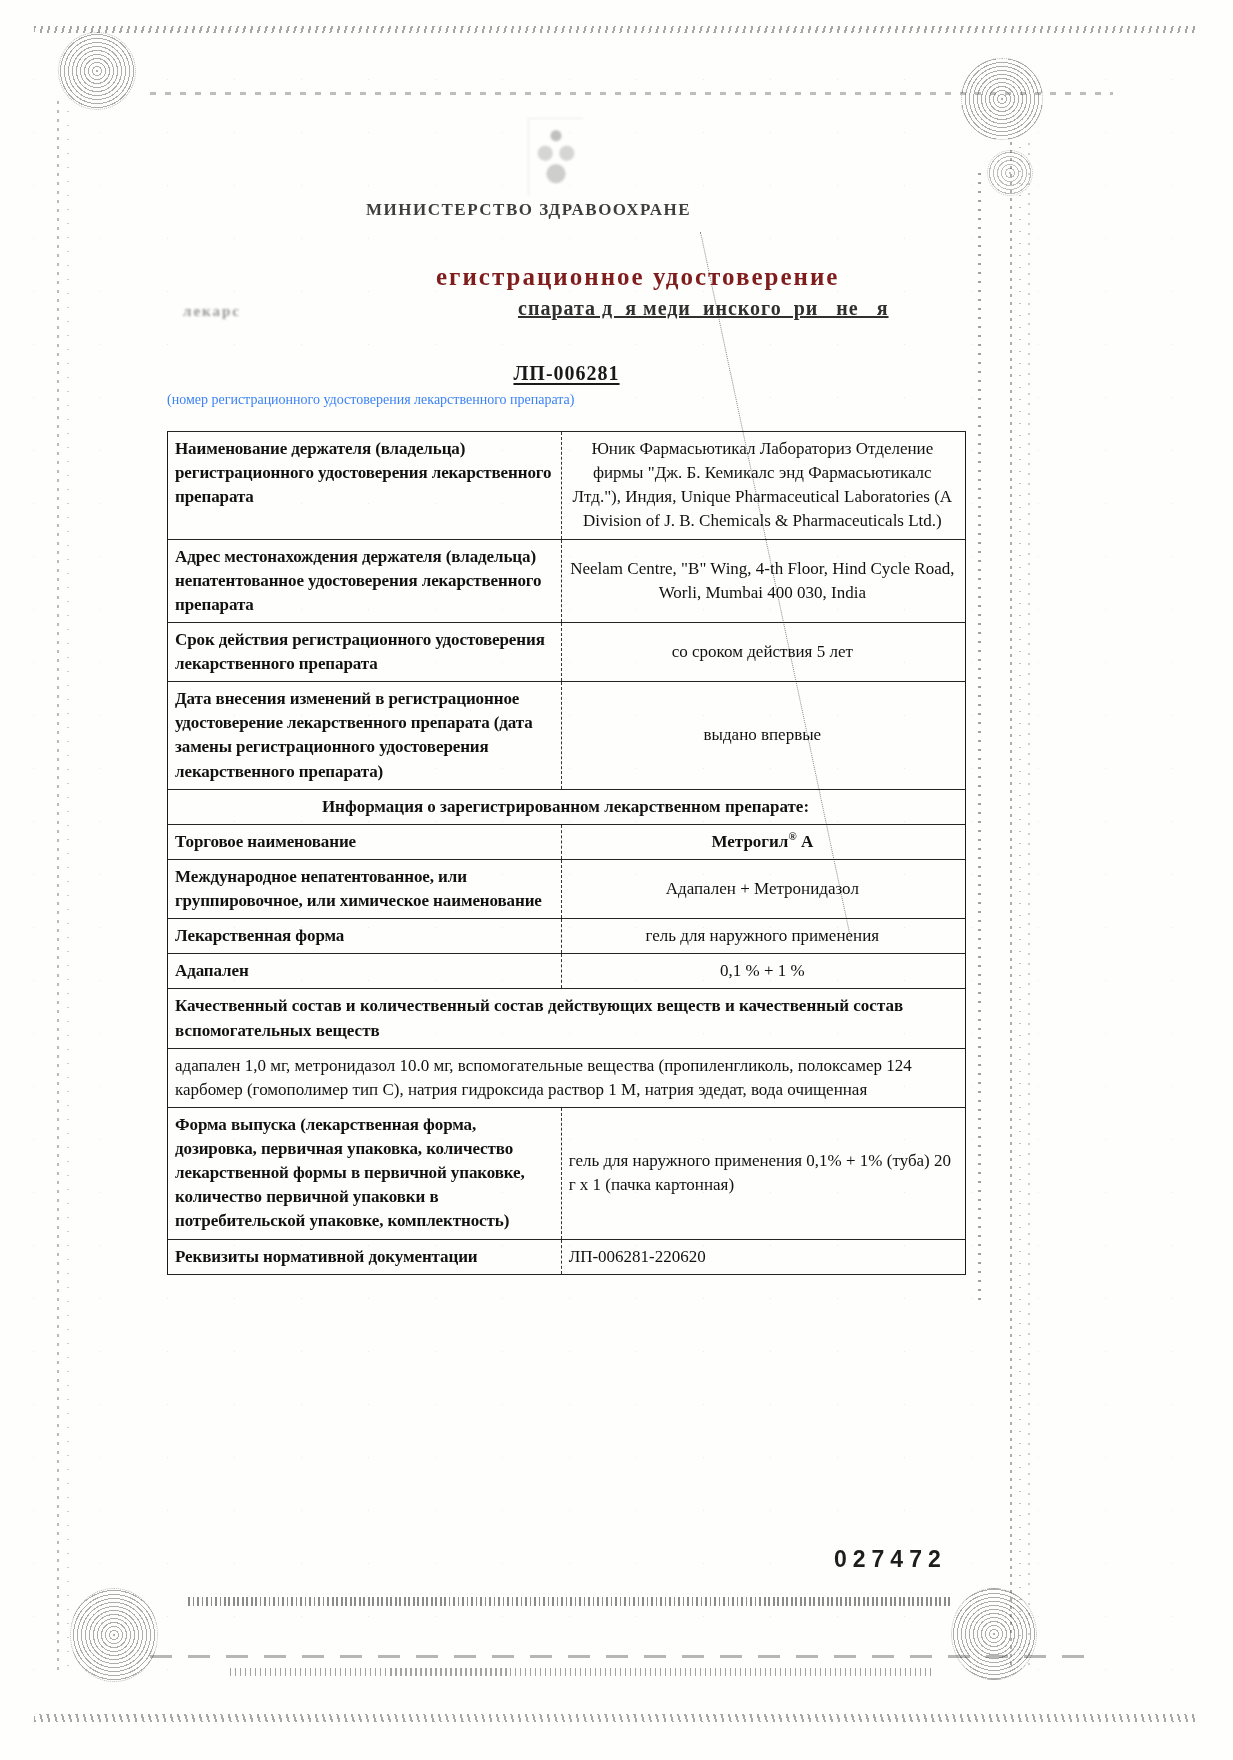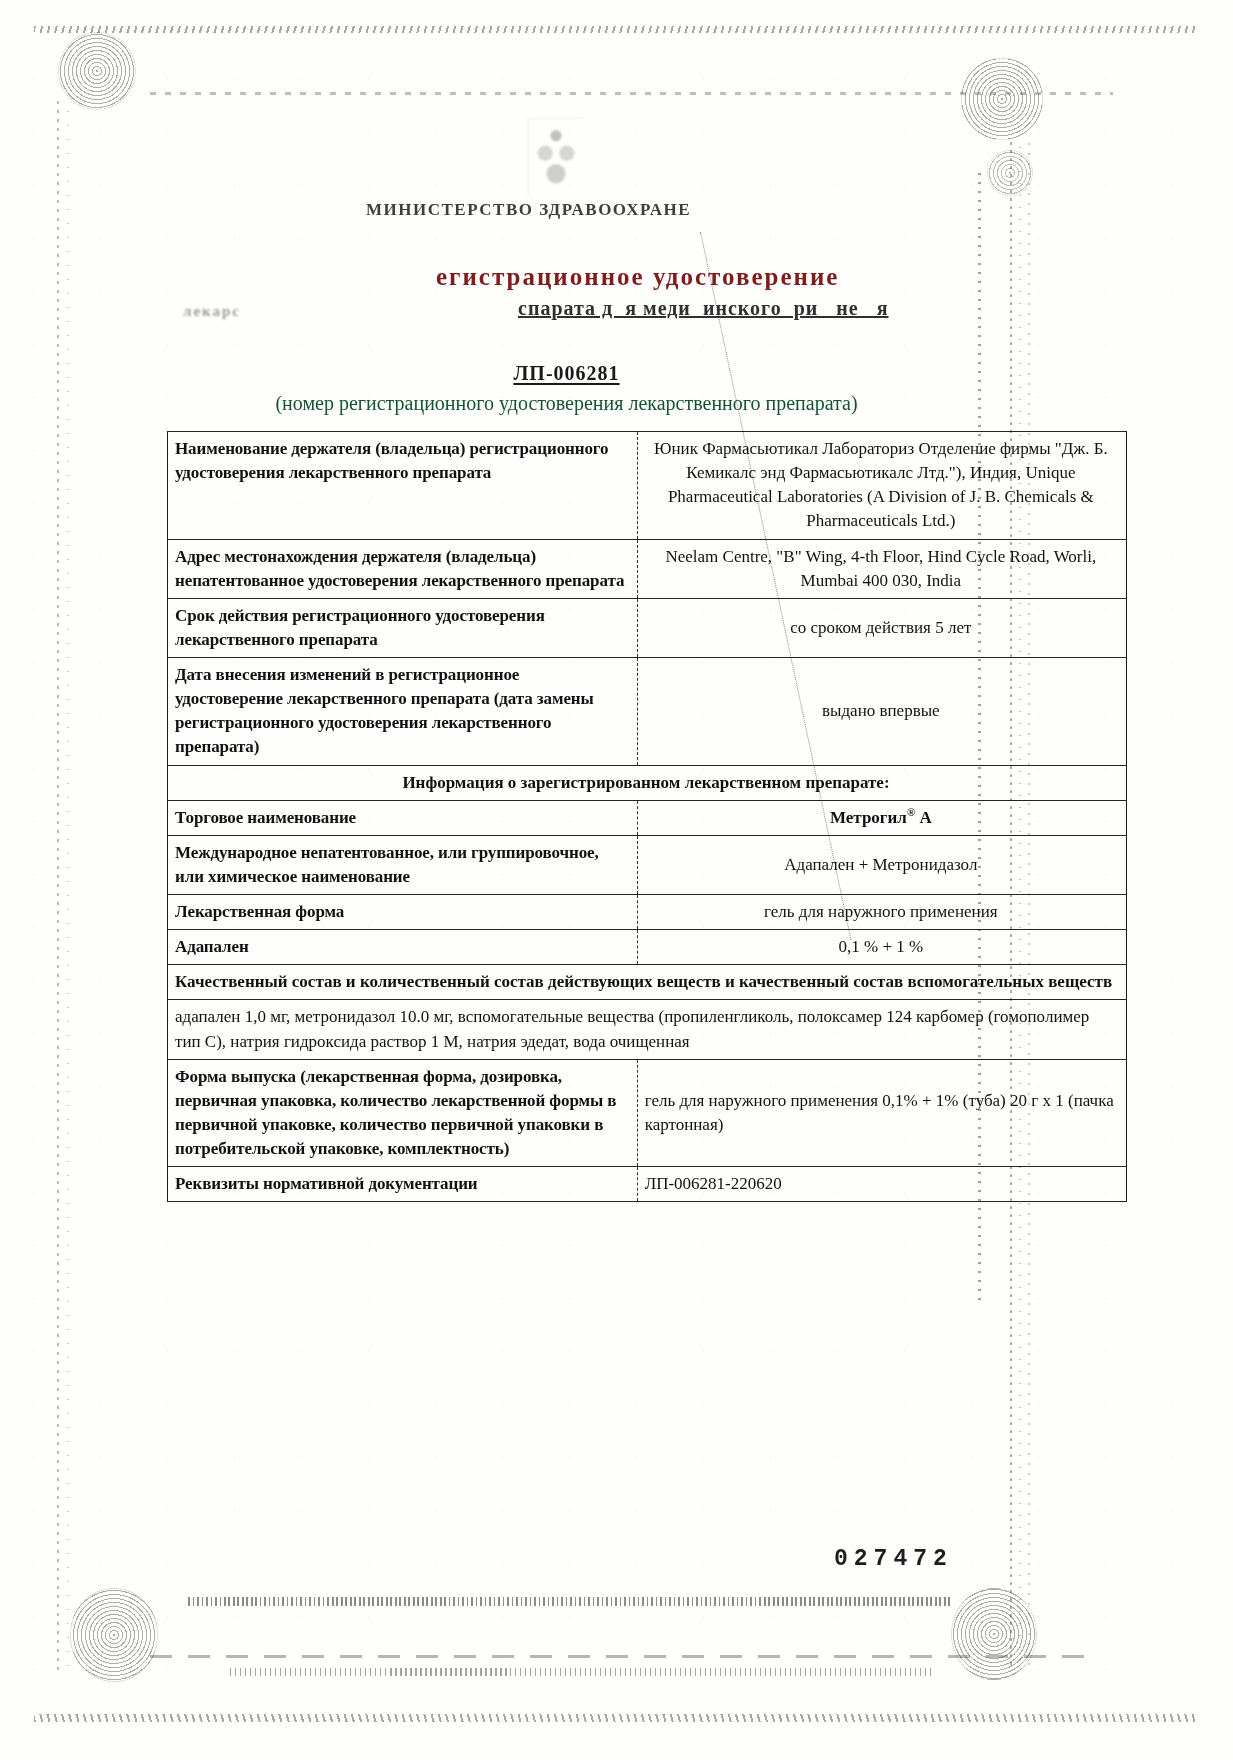--- a/index.html
+++ b/index.html
@@ -69,38 +69,38 @@
     filter:blur(.5px);line-height:1.38;}
   .title1{position:absolute;left:436px;top:263px;width:460px;
     font-size:25px;font-weight:bold;letter-spacing:2px;color:#7f1d1d;filter:blur(.7px);}
   .title2{position:absolute;left:518px;top:297px;width:480px;white-space:pre;
     font-size:20px;font-weight:bold;letter-spacing:1px;color:#303030;filter:blur(.7px);text-decoration:underline;}
   .title2-frag{position:absolute;left:183px;top:303px;width:110px;
     font-size:15px;font-weight:bold;letter-spacing:2px;color:#555;filter:blur(1.3px);opacity:.6;}
   .regnum-wrap{position:absolute;left:167px;top:362px;width:799px;text-align:center;}
   .regnum{font-size:20px;font-weight:bold;letter-spacing:1px;
     text-decoration:underline;text-decoration-thickness:2px;text-underline-offset:3px;}
-  .regcap{position:absolute;left:167px;top:392px;width:799px;text-align:center;font-size:20px;color:#14532d;}
+  .regcap{position:absolute;left:167px;top:392px;width:799px;text-align:left;font-size:14px;color:#3b82f6;}
   
-  table.cert{position:absolute;left:167px;top:431px;width:960px;
+  table.cert{position:absolute;left:167px;top:431px;width:799px;
     border-collapse:collapse;table-layout:fixed;
     font-size:17px;color:#111;border:1.6px solid #1a1a1a;}
   table.cert th, table.cert td{border-top:1.4px solid #242424;border-bottom:1.4px solid #242424;
     padding:5px 9px 5px 7px;line-height:1.42;}
   table.cert th{width:47.2%;text-align:left;font-weight:bold;vertical-align:top;letter-spacing:-.1px;}
   table.cert td{vertical-align:middle;border-left:1.4px dashed #333;}
   table.cert td.full{border-left:none;}
   td.center{text-align:center;}
   td.left{text-align:left;}
   td.b{font-weight:bold;}
   td.vtop{vertical-align:top;}
   table.cert sup{font-size:11px;line-height:0;}
   
   .serial{position:absolute;left:834px;top:1546px;font-size:23px;font-weight:bold;
-    letter-spacing:6px;color:#1d1d1d;font-family:Liberation Mono, monospace;}
+    letter-spacing:6px;color:#1d1d1d;font-family:Liberation Sans, sans-serif;}
 </style>
 </head>
 <body>
 
 <div class="page">
 
   <div class="frame frame-top-outer"></div>
   <div class="frame frame-top-inner"></div>
   <div class="frame frame-bottom-outer"></div>
   <div class="frame frame-bottom-inner"></div>

